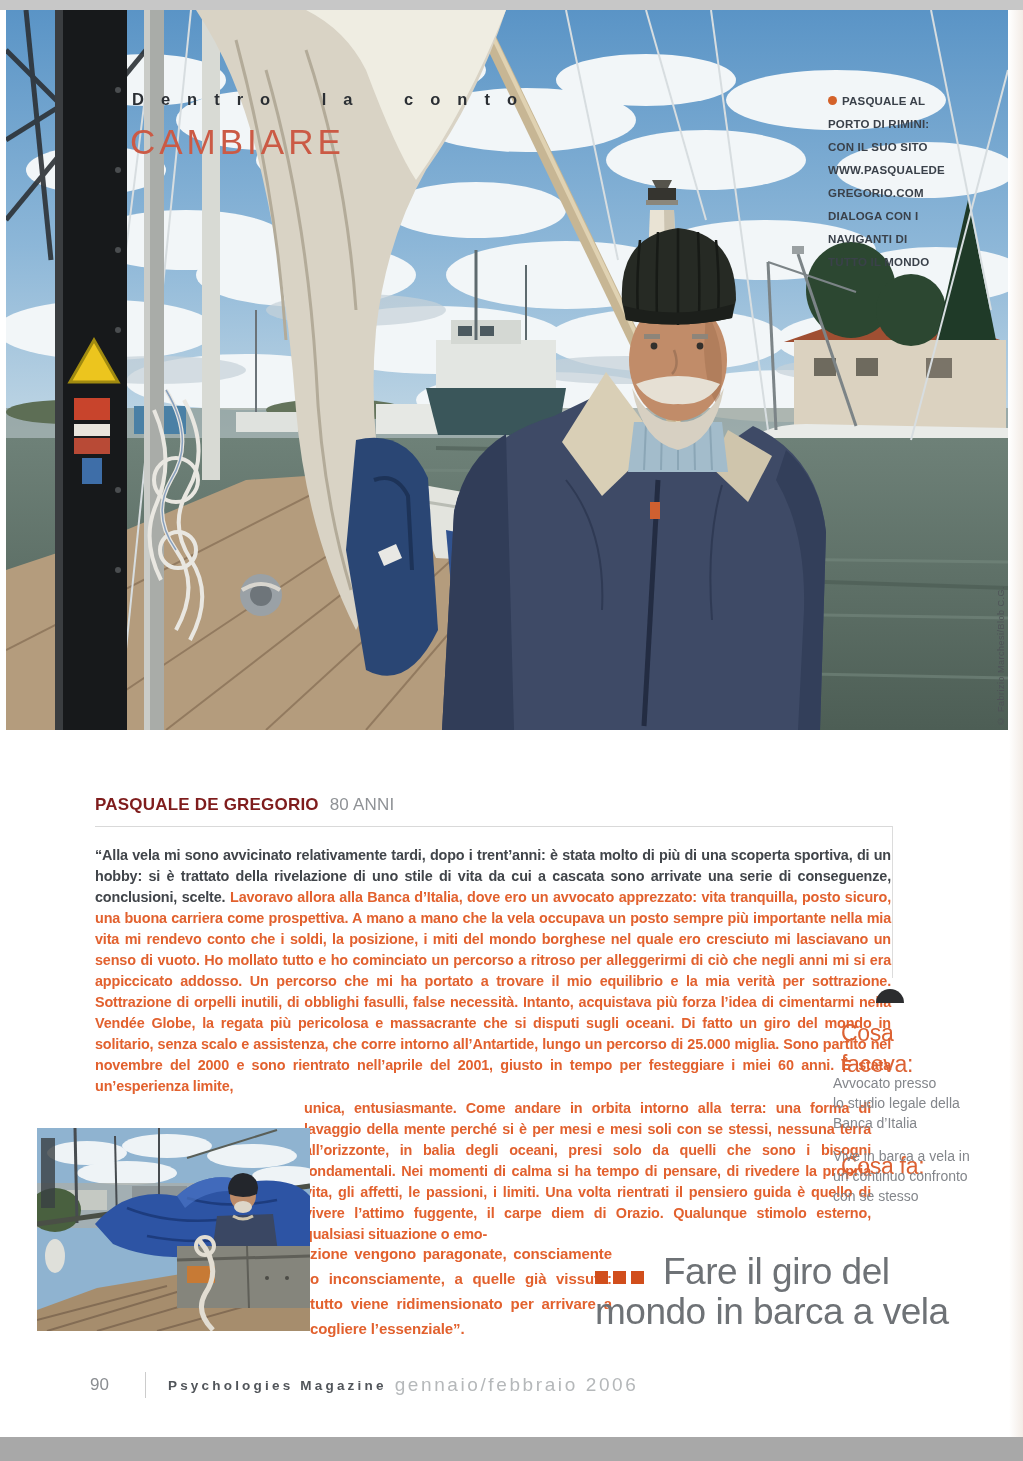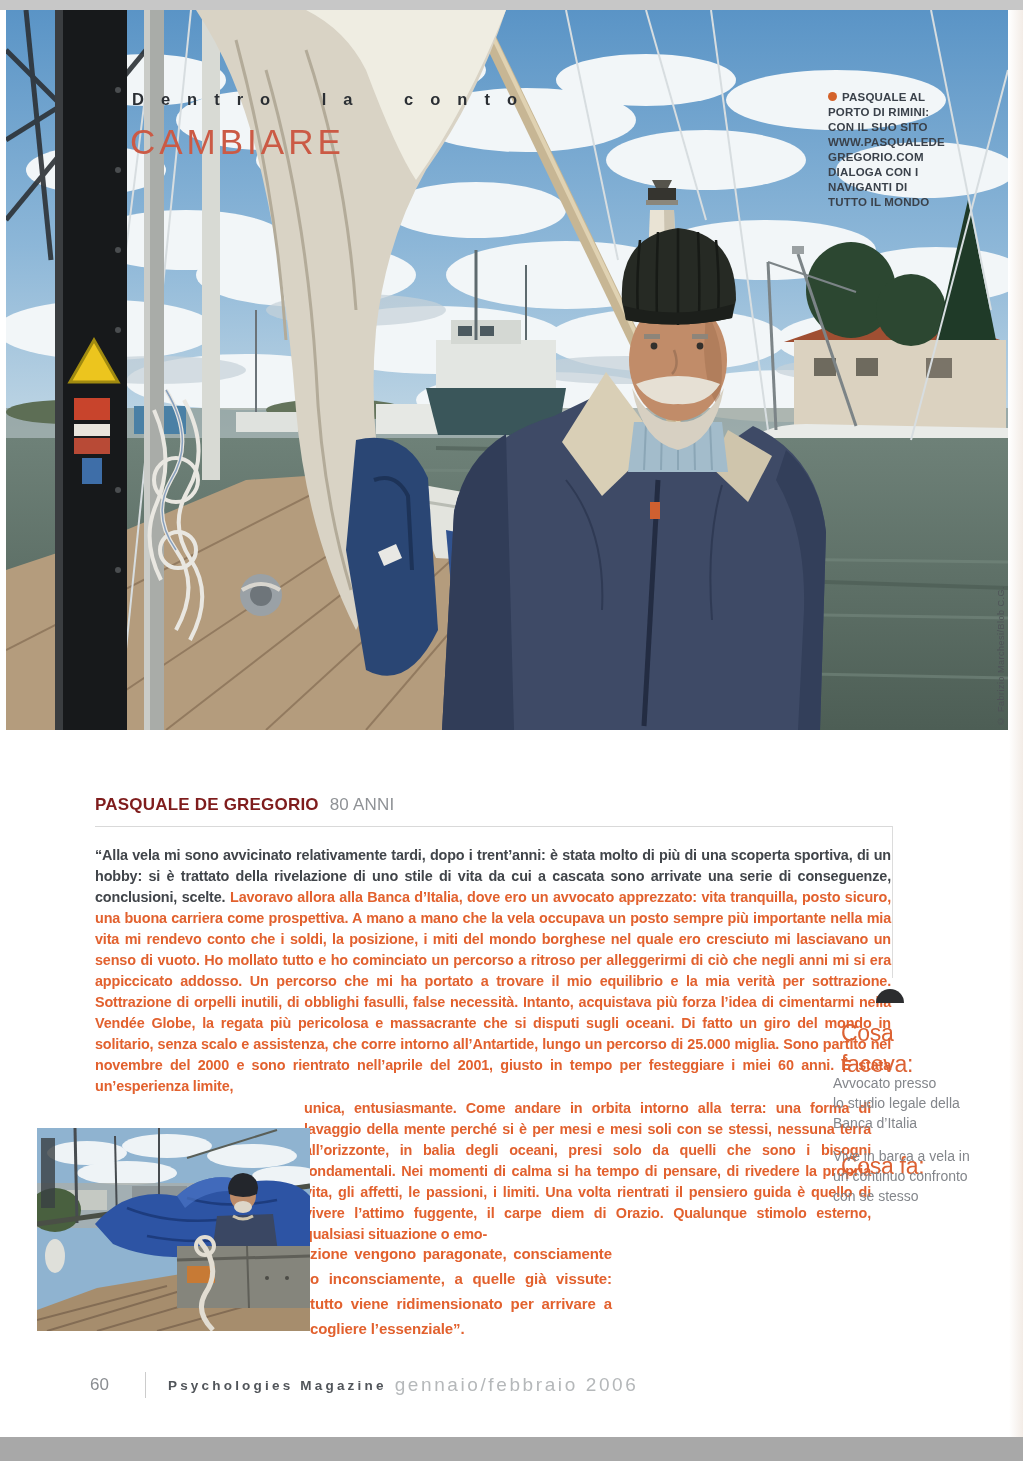--- a/index.html
+++ b/index.html
@@ -14,21 +14,21 @@
 
   
   .main-photo{position:absolute;left:6px;top:10px;width:1002px;height:720px;margin:0;
         background:#7fa8c8;overflow:hidden;}
   .main-photo svg{display:block;width:100%;height:100%;}
   .kicker{position:absolute;left:126px;top:80px;font-size:16.5px;font-weight:700;color:#2b2f34;
         letter-spacing:17px;word-spacing:13px;}
   .photo-title{position:absolute;left:124px;top:112px;font-size:35px;font-weight:400;color:#cb5a45;
         letter-spacing:4px;}
   .photo-caption{position:absolute;left:822px;top:80px;width:160px;font-size:11.5px;font-weight:700;
-        color:#3a414a;line-height:15px;letter-spacing:.2px;}
+        color:#3a414a;line-height:23px;letter-spacing:.2px;}
   .photo-caption .bullet{display:inline-block;width:9px;height:9px;border-radius:50%;
         background:#d4622a;margin-right:5px;}
   .photo-credit{position:absolute;right:2px;bottom:4px;color:#4e5257;font-size:9px;letter-spacing:.5px;
         writing-mode:vertical-rl;transform:rotate(180deg);}
 
   
   .byline{position:absolute;left:95px;top:795px;font-size:17px;letter-spacing:.2px;}
   .byline .name{font-weight:700;color:#7f1d1d;}
   .byline .age{font-weight:400;color:#8f9296;margin-left:6px;}
   .rule-h{position:absolute;left:95px;top:826px;width:797px;height:1px;background:#d9d9d9;}
@@ -416,23 +416,27 @@
   <h3 class="sb-title q1 preline">Cosa
 faceva:</h3>
   <p class="sb-text q1 preline">Avvocato presso
 lo studio legale della
 Banca d’Italia</p>
   <h3 class="sb-title q2 preline">Cosa fa:</h3>
   <p class="sb-text q2 preline">Vive in barca a vela in
 un continuo confronto
 con se stesso</p>
 
+  <div class="pullquote">
+    <div><span class="pq-squares"><i></i><i></i><i></i></span><span>Fare il giro del</span></div>
+    <div>mondo in barca a vela</div>
+  </div>
 
   <div class="footer">
-    <span class="pagenum">60</span>
+    <span class="pagenum">90</span>
     <span class="foot-div"></span>
     <span class="mag">Psychologies Magazine</span>
     <span class="issue">gennaio/febbraio 2006</span>
   </div>
 
   <div class="scan-bottom"></div>
   <div class="page-edge-right"></div>
 </div>
 
 </body></html>

